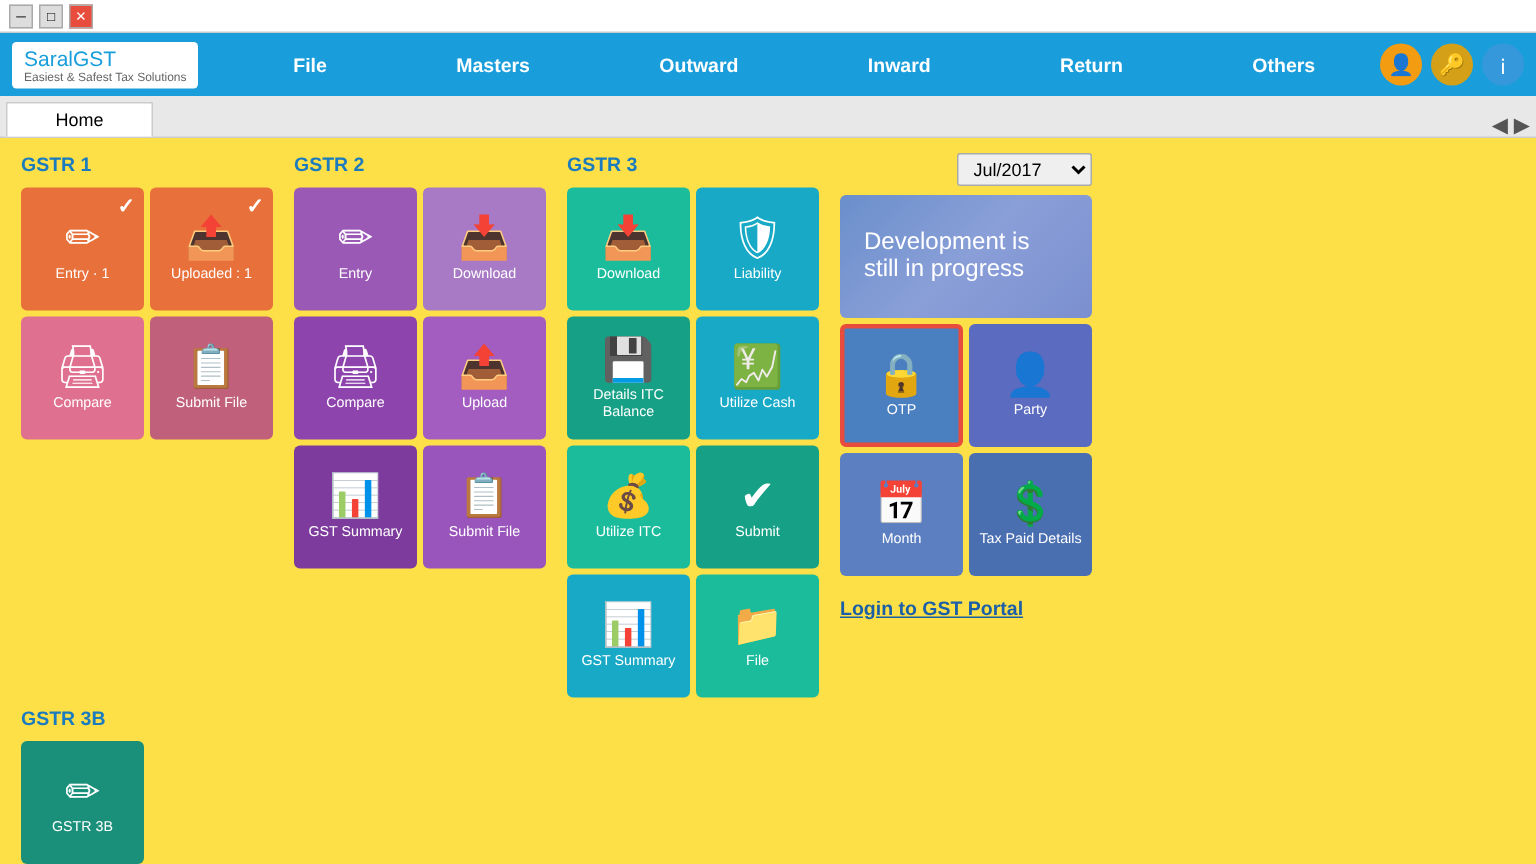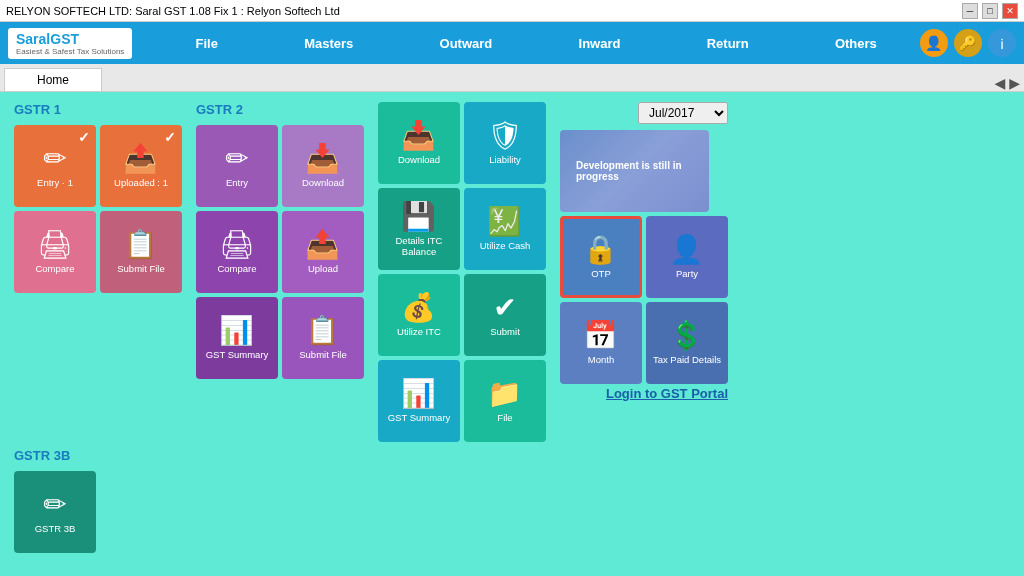--- a/index.html
+++ b/index.html
@@ -35,21 +35,21 @@
       align-items: center;
       padding: 0 8px;
       gap: 0;
     }
     .logo-area {
       display: flex; align-items: center; margin-right: 20px;
       background: #fff;
       padding: 3px 8px;
       border-radius: 3px;
     }
-    .logo-text { font-weight: bold; font-size: 14px; color: #1a9edb; }
+    .logo-text { font-weight: normal; font-size: 14px; color: #1a9edb; }
     .logo-sub { font-size: 8px; color: #666; }
     .menu-items { display: flex; flex: 1; justify-content: space-around; align-items: center; }
     .menu-item {
       color: white; font-size: 13px; font-weight: bold; cursor: pointer; padding: 4px 20px;
     }
     .menu-icons { display: flex; gap: 6px; align-items: center; }
     .menu-icon-btn {
       width: 28px; height: 28px; border-radius: 50%;
       display: flex; align-items: center; justify-content: center;
       cursor: pointer; font-size: 14px;
@@ -75,21 +75,21 @@
       padding: 4px 32px;
       font-size: 12px;
       cursor: pointer;
     }
     .tab-nav { display: flex; gap: 4px; align-items: center; font-size: 14px; color: #555; }
     .tab-nav span { cursor: pointer; }
 
     
     .main-content {
       padding: 10px 14px;
-      background: #5eead4;
+      background: #fde047;
       height: calc(576px - 22px - 42px - 28px);
       overflow: hidden;
     }
 
     
     .section-header {
       font-size: 13px; font-weight: bold; color: #1a7bbf; margin-bottom: 8px;
     }
 
     
@@ -131,51 +131,50 @@
     
     .tile-dark-teal { background: #1a8f7a; }
     .tiles-row { display: flex; gap: 4px; margin-bottom: 4px; }
 
     
     .dev-panel {
       background: linear-gradient(135deg, #6a8fcb 0%, #8a9fd8 50%, #7b8fd0 100%);
       border-radius: 4px;
       padding: 16px;
       color: white;
-      font-size: 10px;
-      font-weight: 700;
-      width: 149px;
+      font-size: 16px;
+      font-weight: 400;
+      width: 168px;
       height: 82px;
       display: flex;
       align-items: center;
     }
     .month-select {
       padding: 2px 6px; font-size: 12px; border: 1px solid #aaa;
       border-radius: 2px; min-width: 90px;
     }
 
     
     .login-link {
       color: #1a5fa8; text-decoration: underline; font-size: 13px;
-      font-weight: bold; cursor: pointer; text-align: right;
-      margin-top: 2px;
+      font-weight: bold; cursor: pointer; 
+      margin-top: 14px;
     }
 
     .all-sections { display: flex; gap: 14px; align-items: flex-start; }
 
     .section-block { display: flex; flex-direction: column; }
 
     .right-section { display: flex; flex-direction: column; }
     .right-header-row { display: flex; justify-content: flex-end; margin-bottom: 6px; }
   </style>
 </head>
 <body>
 
 <div class="title-bar">
-  <span>RELYON SOFTECH LTD: Saral GST 1.08 Fix 1 : Relyon Softech Ltd</span>
   <div class="title-bar-controls">
     <div class="title-bar-btn">─</div>
     <div class="title-bar-btn">□</div>
     <div class="title-bar-btn close">✕</div>
   </div>
 </div>
 
 <div class="menu-bar">
   <div class="logo-area">
     <div>
@@ -263,20 +262,21 @@
           <div class="tile-label">GST Summary</div>
         </div>
         <div class="tile" style="background:#9955bb;">
           <div class="tile-icon">📋</div>
           <div class="tile-label">Submit File</div>
         </div>
       </div>
     </div>
 
     <div class="section-block">
+      <div class="section-header">GSTR 3</div>
       <div style="display:grid; grid-template-columns: 82px 82px; gap: 4px;">
         <div class="tile tile-teal">
           <div class="tile-icon">📥</div>
           <div class="tile-label">Download</div>
         </div>
         <div class="tile tile-cyan">
           <div class="tile-icon">🛡</div>
           <div class="tile-label">Liability</div>
         </div>
         <div class="tile tile-green-teal">

